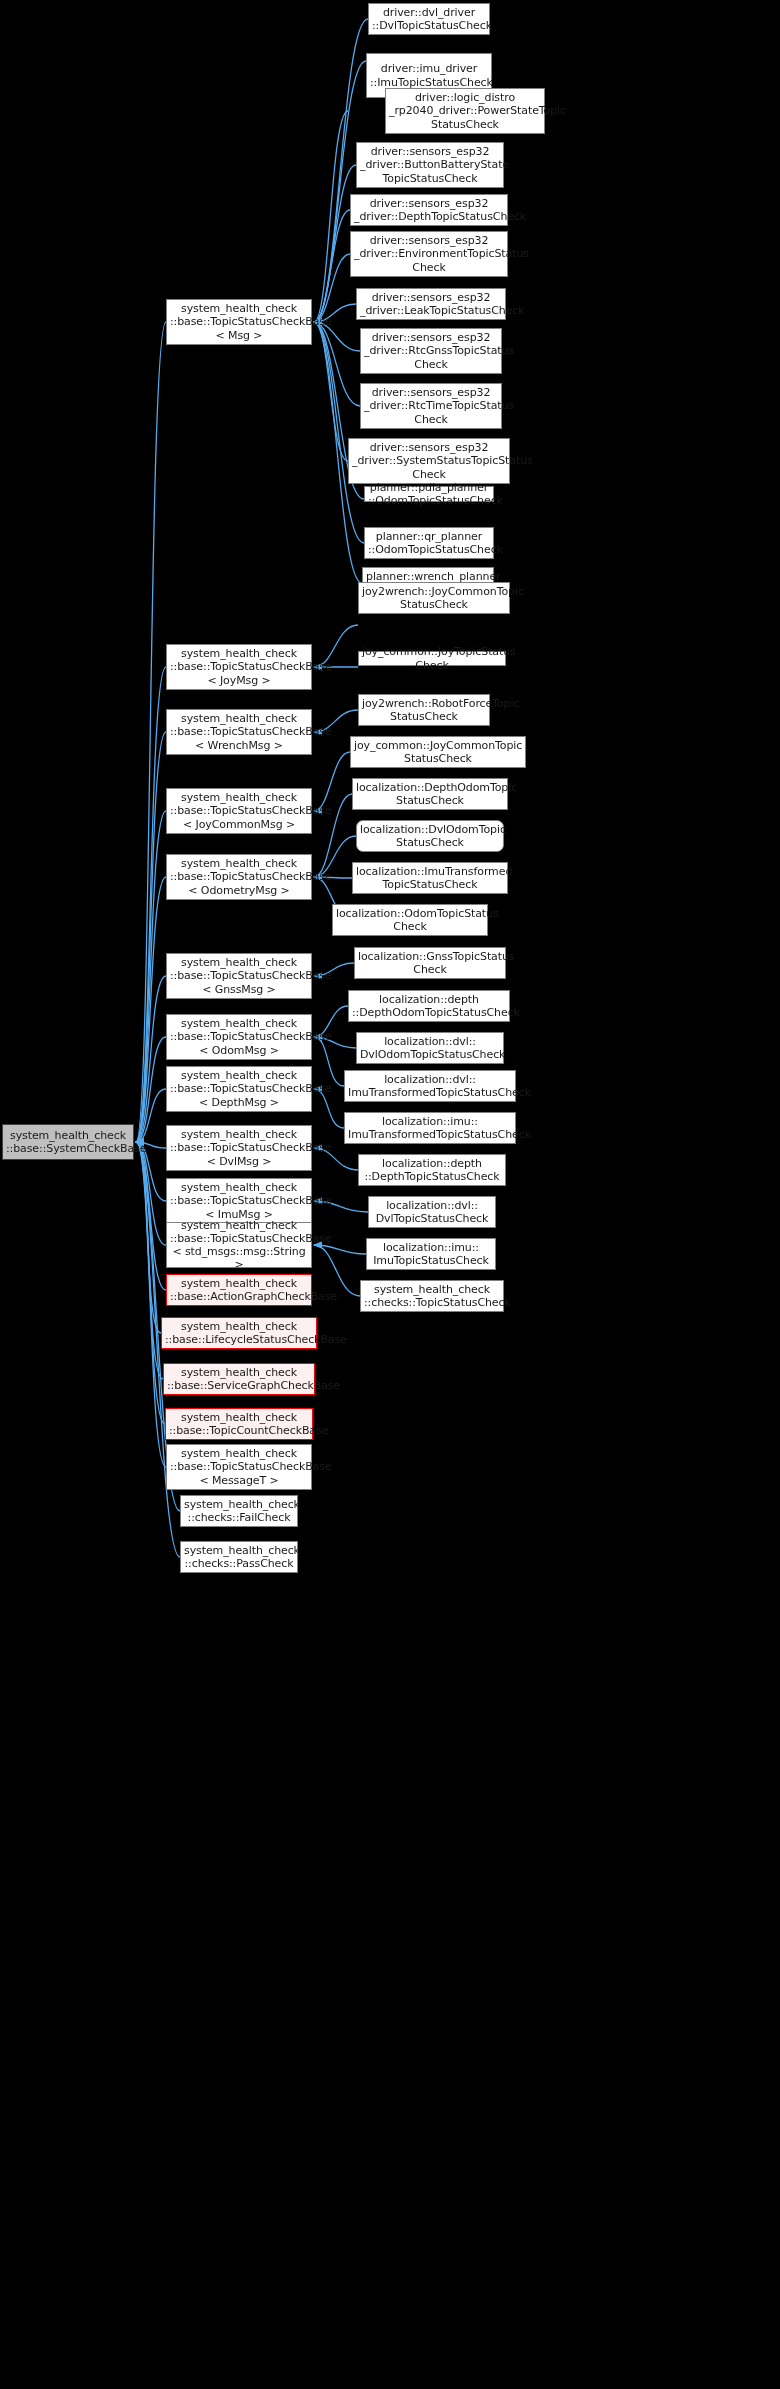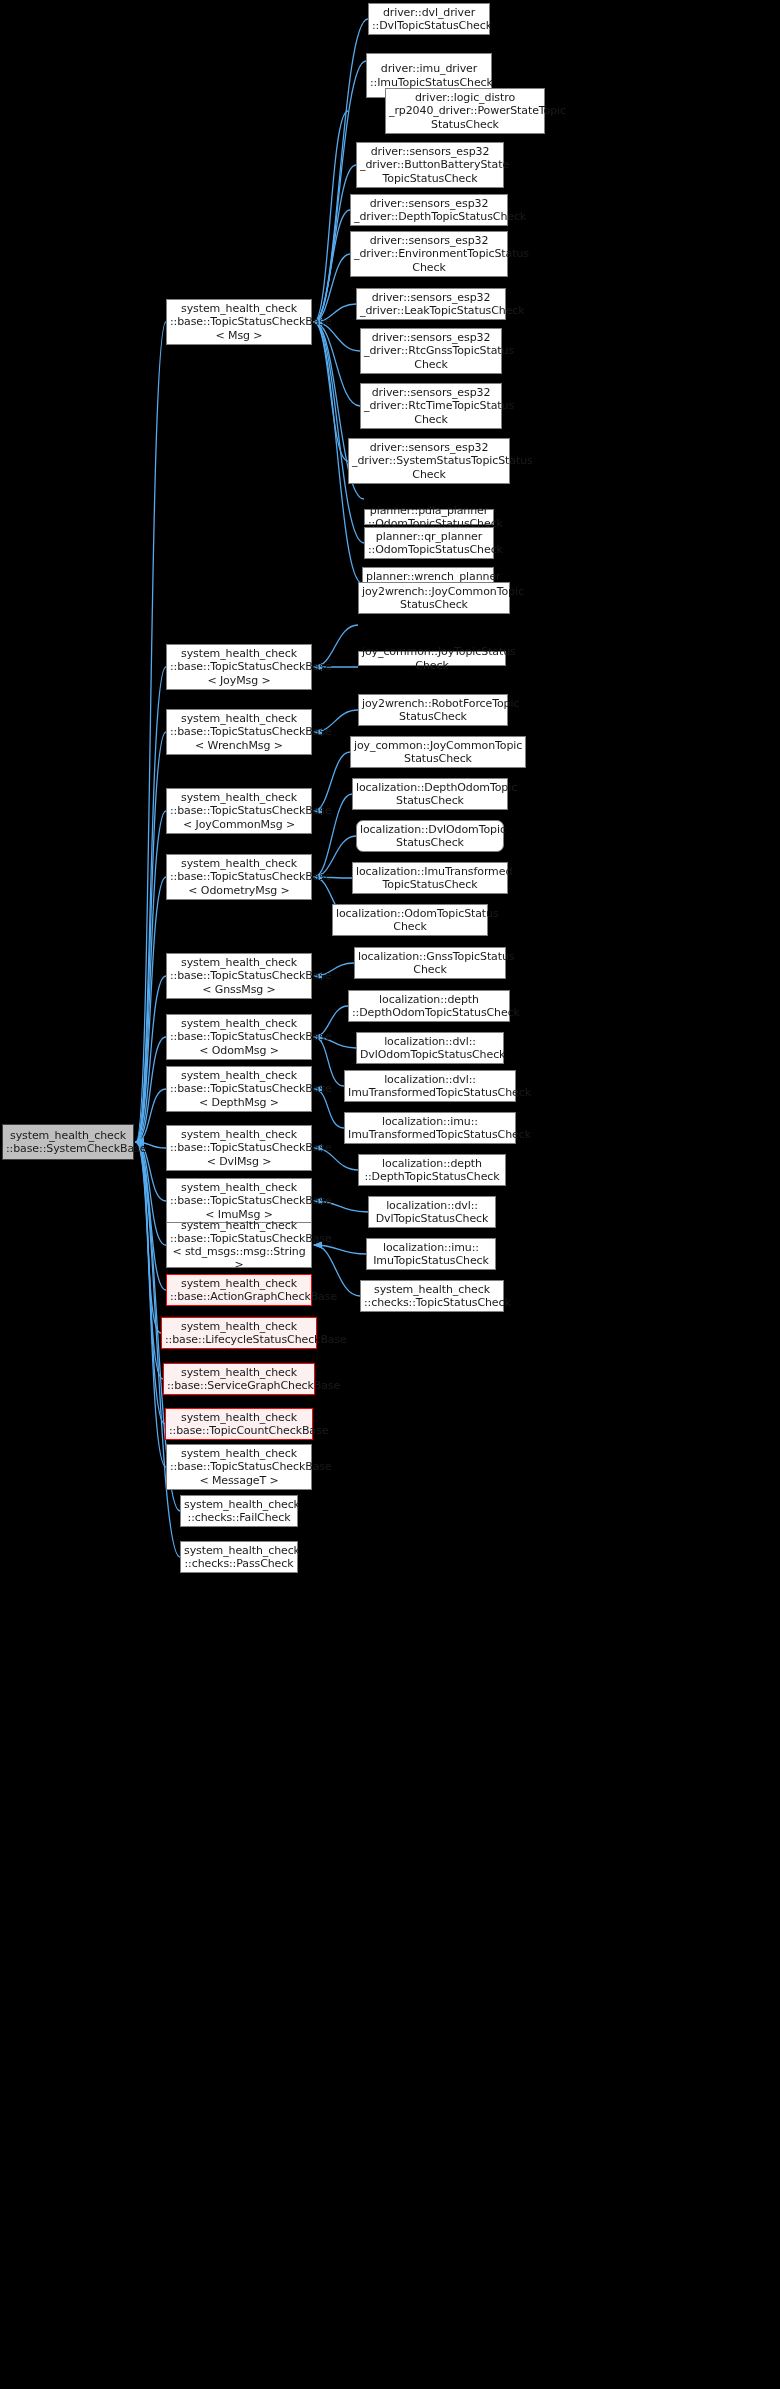--- a/index.html
+++ b/index.html
@@ -181,31 +181,31 @@
 _driver::LeakTopicStatusCheck</span></div>
       <div class="node" style="left: 360px; top: 328px; width: 142px; height: 46px;"><span>driver::sensors_esp32
 _driver::RtcGnssTopicStatus
 Check</span></div>
       <div class="node" style="left: 360px; top: 383px; width: 142px; height: 46px;"><span>driver::sensors_esp32
 _driver::RtcTimeTopicStatus
 Check</span></div>
       <div class="node" style="left: 348px; top: 438px; width: 162px; height: 46px;"><span>driver::sensors_esp32
 _driver::SystemStatusTopicStatus
 Check</span></div>
-      <div class="node" style="left: 364px; top: 509px; width: 130px; height: 16px;"><span>planner::pdla_planner
+      <div class="node" style="left: 364px; top: 486px; width: 130px; height: 16px;"><span>planner::pdla_planner
 ::OdomTopicStatusCheck</span></div>
       <div class="node" style="left: 364px; top: 527px; width: 130px; height: 32px;"><span>planner::qr_planner
 ::OdomTopicStatusCheck</span></div>
       <div class="node" style="left: 362px; top: 567px; width: 132px; height: 32px;"><span>planner::wrench_planner
 ::OdomTopicStatusCheck</span></div>
       <div class="node" style="left: 358px; top: 582px; width: 152px; height: 32px;"><span>joy2wrench::JoyCommonTopic
 StatusCheck</span></div>
       <div class="node" style="left: 358px; top: 651px; width: 148px; height: 15px;"><span>joy_common::JoyTopicStatus
 Check</span></div>
-      <div class="node" style="left: 358px; top: 694px; width: 150px; height: 32px;"><span>joy2wrench::RobotForceTopic
+      <div class="node" style="left: 358px; top: 694px; width: 132px; height: 32px;"><span>joy2wrench::RobotForceTopic
 StatusCheck</span></div>
       <div class="node" style="left: 350px; top: 736px; width: 176px; height: 32px;"><span>joy_common::JoyCommonTopic
 StatusCheck</span></div>
       <div class="node" style="left: 352px; top: 778px; width: 156px; height: 32px;"><span>localization::DepthOdomTopic
 StatusCheck</span></div>
       <div class="node" style="left: 356px; top: 820px; width: 148px; height: 32px; border-radius: 7px;"><span>localization::DvlOdomTopic
 StatusCheck</span></div>
       <div class="node" style="left: 352px; top: 862px; width: 156px; height: 32px;"><span>localization::ImuTransformed
 TopicStatusCheck</span></div>
       <div class="node" style="left: 332px; top: 904px; width: 156px; height: 32px;"><span>localization::OdomTopicStatus

